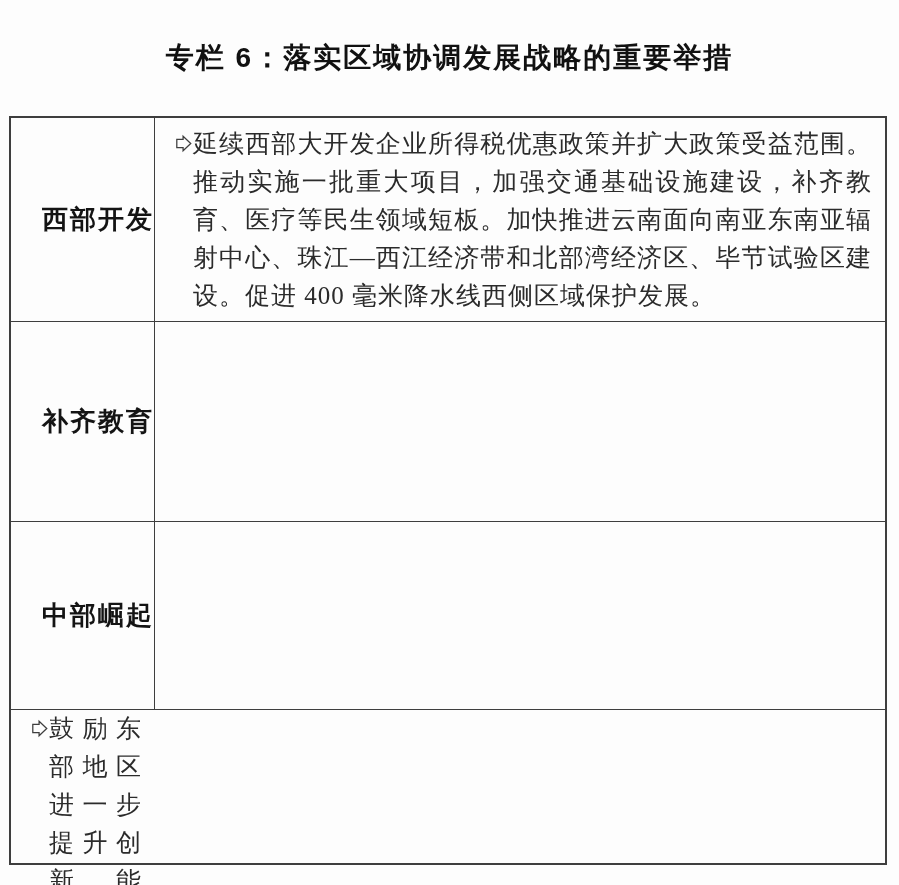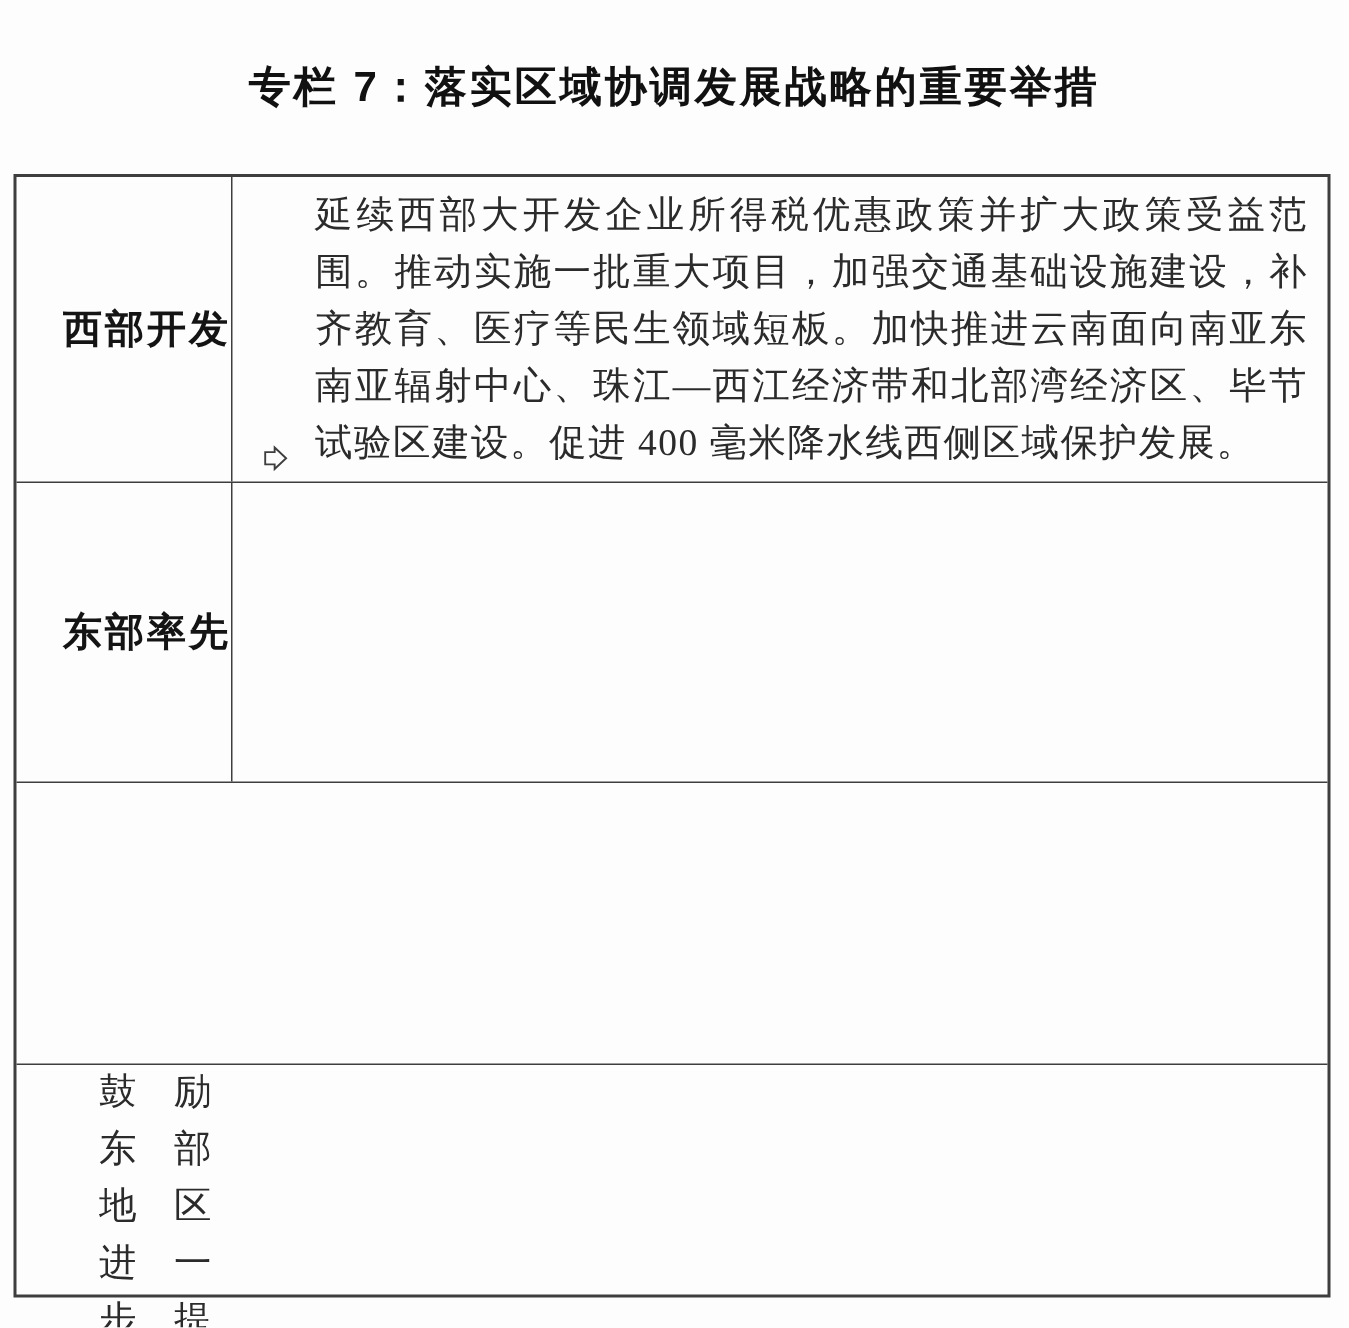--- a/index.html
+++ b/index.html
@@ -61,22 +61,21 @@
     color: #141414;
     white-space: nowrap;
   }
   .content-cell {
     display: flex;
     align-items: center;
     padding: 0 13px 0 20px;
   }
   .content-inner {
     display: flex;
-    align-items: flex-end;
-    gap: 17px;
+    align-items: flex-start;
     width: 100%;
   }
   .bullet {
     flex: 0 0 auto;
     margin-top: 9px;
     line-height: 0;
   }
   .measures-text {
     margin: 0;
     flex: 1 1 auto;
@@ -87,21 +86,21 @@
     color: #2b2b2b;
     text-align: justify;
     text-align-last: left;
   }
 </style>
 </head>
 <body>
 
 <div class="page">
 
-  <h1 class="doc-title">专栏 7：落实区域协调发展战略的重要举措</h1>
+  <h1 class="doc-title">专栏 6：落实区域协调发展战略的重要举措</h1>
 
   <div class="measures-table">
 
     <div class="trow">
       <div class="label-cell">
         <span class="region-label">西部开发</span>
       </div>
       <div class="content-cell">
         <div class="content-inner">
           <span class="bullet">
@@ -109,25 +108,28 @@
               <polygon points="2,5.5 9,5.5 9,2 17.5,10 9,18 9,14.5 2,14.5" fill="#fdfdfd" stroke="#3e3e3e" stroke-width="1.4" stroke-linejoin="miter"></polygon>
             </svg>
           </span>
           <p class="measures-text">延续西部大开发企业所得税优惠政策并扩大政策受益范围。推动实施一批重大项目，加强交通基础设施建设，补齐教育、医疗等民生领域短板。加快推进云南面向南亚东南亚辐射中心、珠江—西江经济带和北部湾经济区、毕节试验区建设。促进 400 毫米降水线西侧区域保护发展。</p>
         </div>
       </div>
     </div>
 
     <div class="trow">
       <div class="label-cell">
-        <span class="region-label">东部率先</span>
+        <span class="region-label">补齐教育</span>
       </div>
     </div>
 
     <div class="trow">
+      <div class="label-cell">
+        <span class="region-label">中部崛起</span>
+      </div>
     </div>
 
     <div class="trow">
       <div class="content-cell">
         <div class="content-inner">
           <span class="bullet">
             <svg width="18" height="19" viewBox="0 0 20 20">
               <polygon points="2,5.5 9,5.5 9,2 17.5,10 9,18 9,14.5 2,14.5" fill="#fdfdfd" stroke="#3e3e3e" stroke-width="1.4" stroke-linejoin="miter"></polygon>
             </svg>
           </span>

